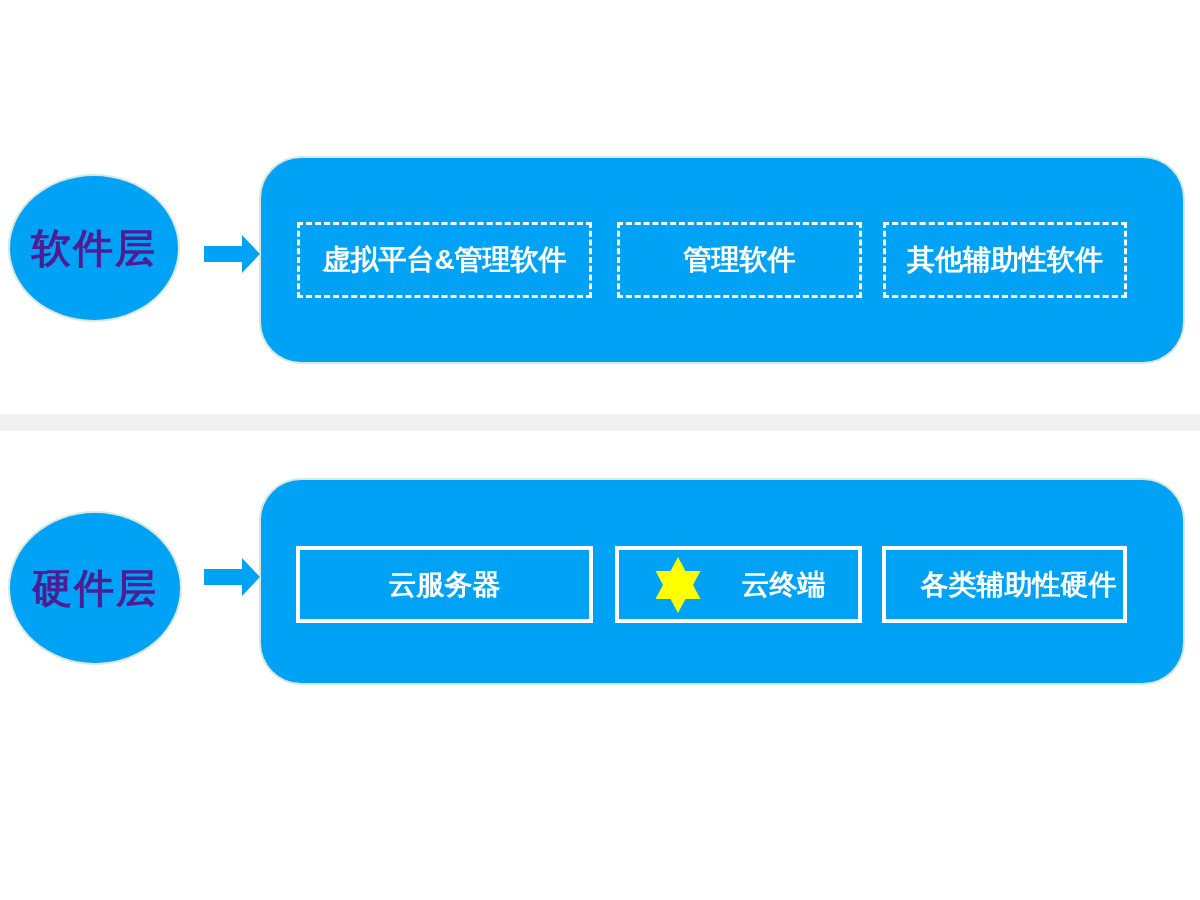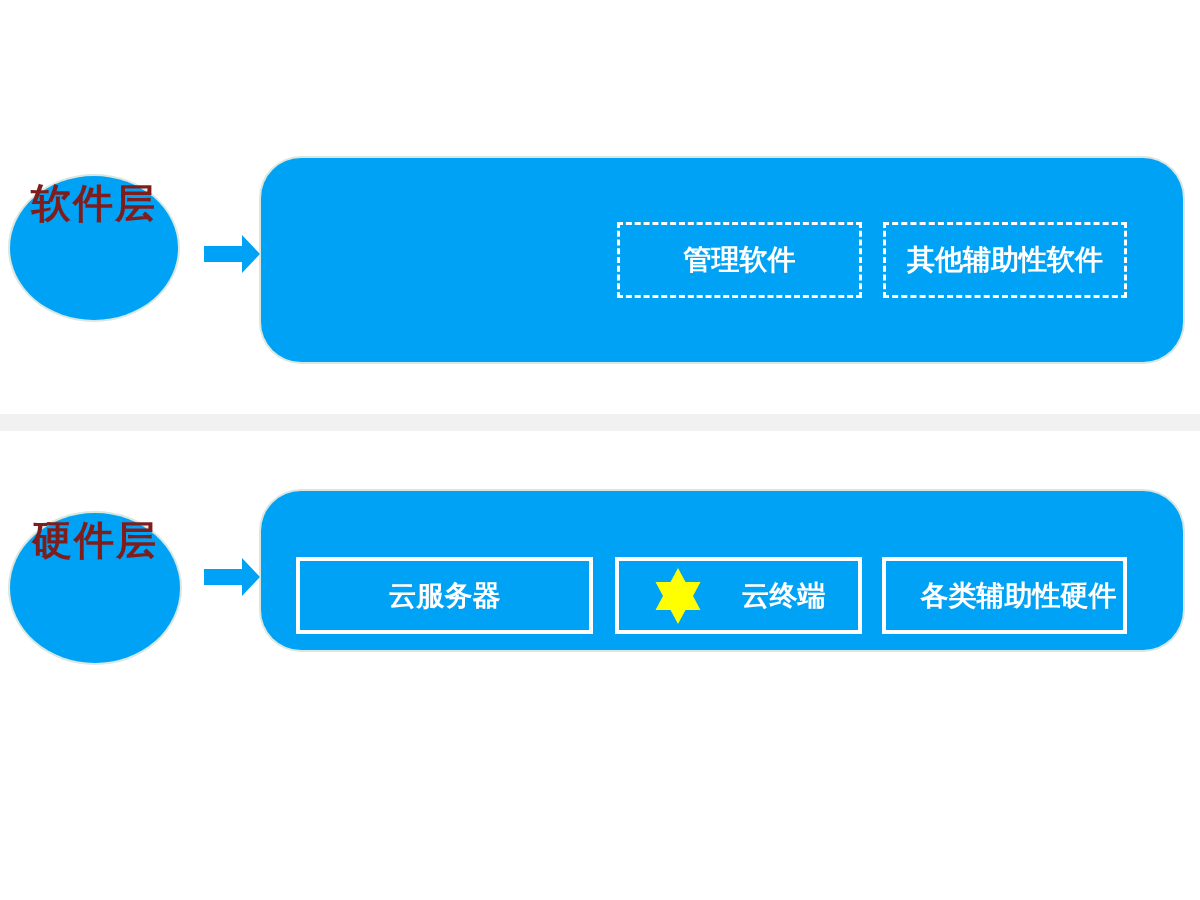--- a/index.html
+++ b/index.html
@@ -21,23 +21,23 @@
     height: 17px;
     background: var(--divider_gray, #f1f1f1);
   }
 
   .layer-circle {
     position: absolute;
     border-radius: 50%;
     background: var(--primary_blue, #00a2f5);
     box-shadow: 0 0 0 2px rgba(170, 201, 184, 0.45);
     display: flex;
-    align-items: flex-start;
+    align-items: center;
     justify-content: center;
-    color: #7f1d1d;
+    color: #4c1d95;
     font-weight: bold;
     font-size: 40px;
     letter-spacing: 2px;
   }
   .circle-sw { left: 10px; top: 176px; width: 168px; height: 144px; }
   .circle-hw { left: 10px; top: 513px; width: 170px; height: 150px; }
 
   .arrow {
     position: absolute;
     width: 56px;
@@ -47,21 +47,21 @@
   .arrow-sw { left: 204px; top: 235px; }
   .arrow-hw { left: 204px; top: 558px; }
 
   .panel {
     position: absolute;
     background: var(--primary_blue, #00a2f5);
     border-radius: 40px;
     box-shadow: 0 0 0 2px rgba(170, 201, 184, 0.45);
   }
   .panel-sw { left: 261px; top: 158px; width: 922px; height: 204px; }
-  .panel-hw { left: 261px; top: 491px; width: 922px; height: 159px; }
+  .panel-hw { left: 261px; top: 480px; width: 922px; height: 203px; }
 
   .item-box {
     position: absolute;
     box-sizing: border-box;
     display: flex;
     align-items: center;
     justify-content: center;
     color: #ffffff;
     font-weight: bold;
     font-size: 28px;
@@ -98,20 +98,23 @@
 
   <div class="layer-circle circle-sw">
     <span>软件层</span>
   </div>
 
   <svg class="arrow arrow-sw" viewBox="0 0 56 38" aria-hidden="true">
     <polygon points="0,11 38,11 38,0 56,19 38,38 38,27 0,27" fill="currentColor"></polygon>
   </svg>
 
   <div class="panel panel-sw">
+    <div class="item-box dashed box-sw-0">
+      <span>虚拟平台&amp;管理软件</span>
+    </div>
     <div class="item-box dashed box-sw-1">
       <span>管理软件</span>
     </div>
     <div class="item-box dashed box-sw-2">
       <span>其他辅助性软件</span>
     </div>
   </div>
 
   <div class="layer-circle circle-hw">
     <span>硬件层</span>

